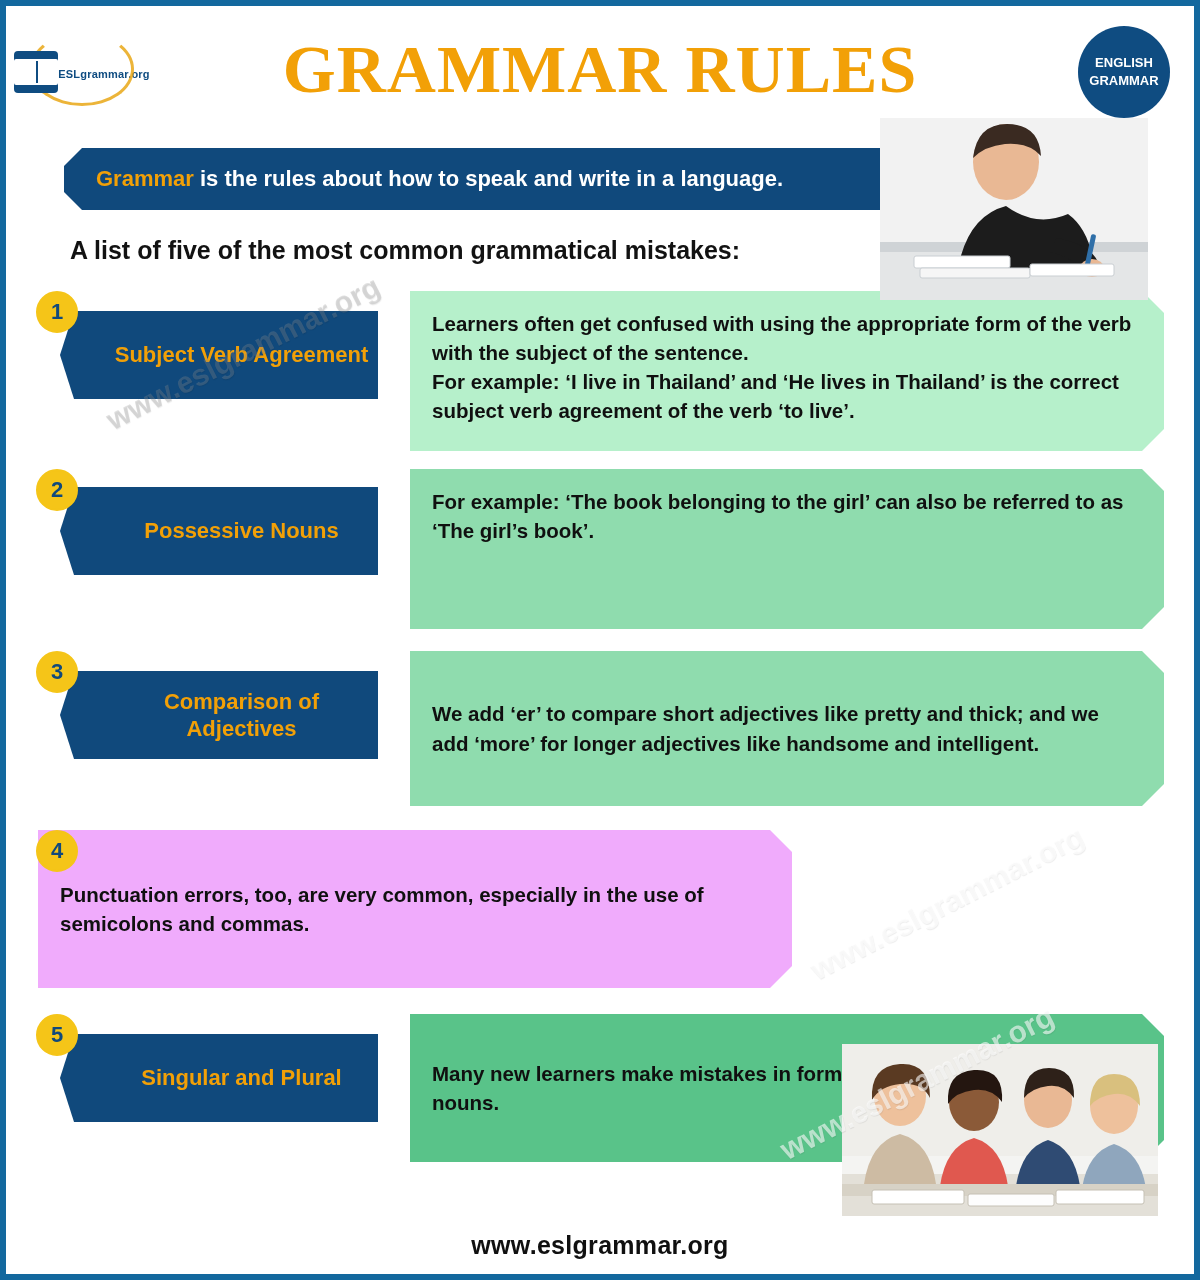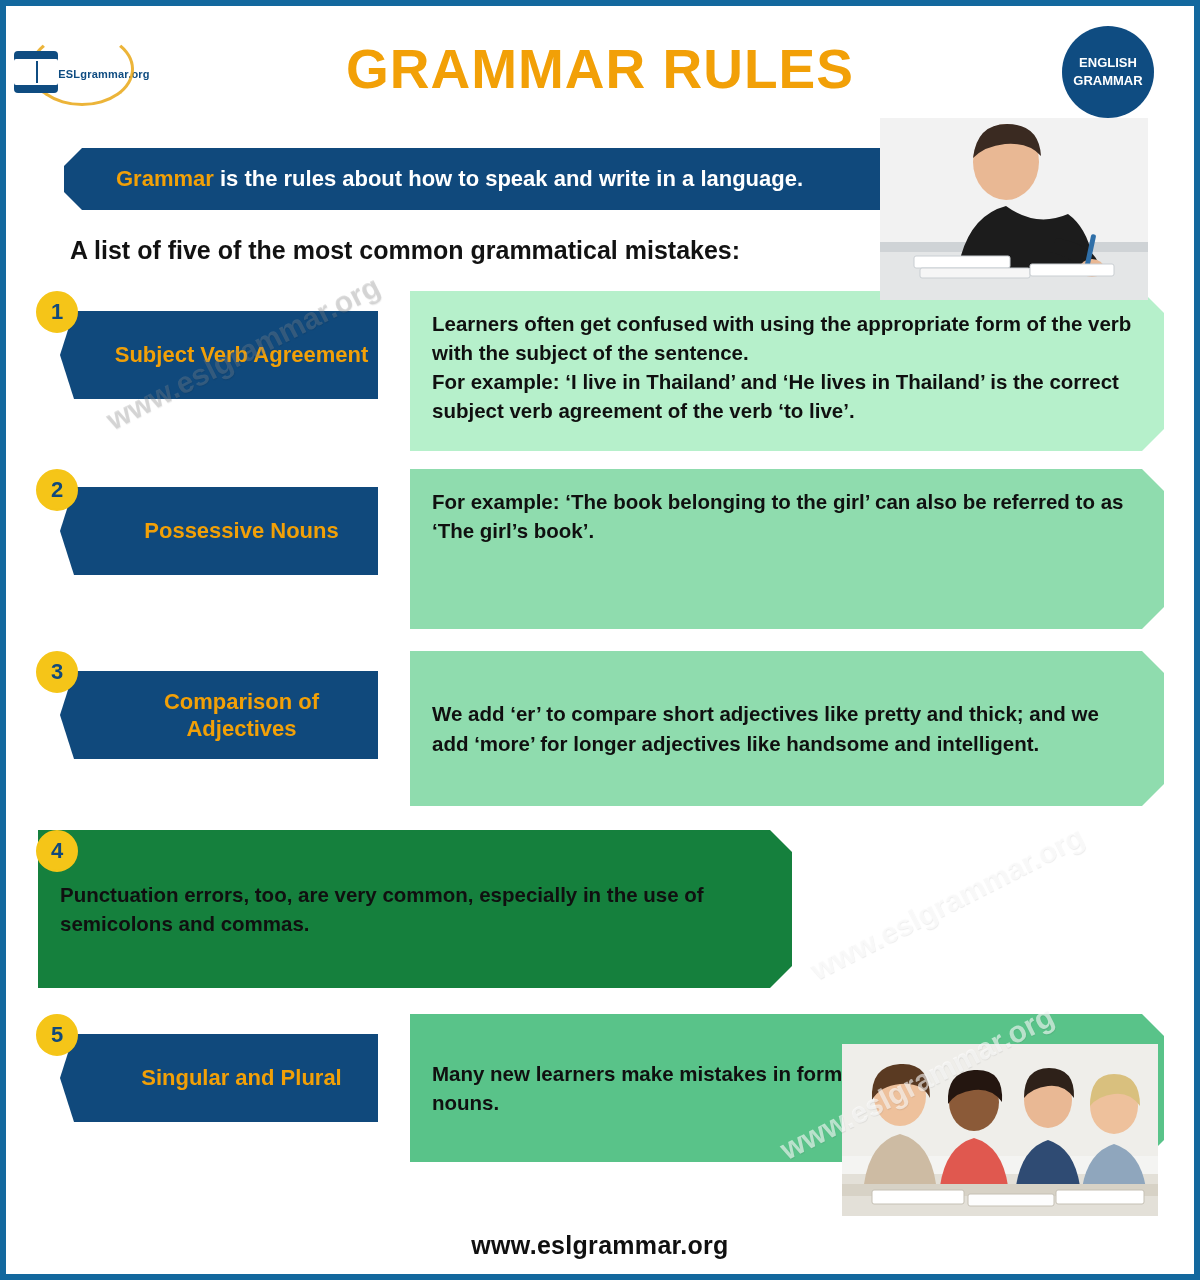--- a/index.html
+++ b/index.html
@@ -55,29 +55,29 @@
   }
   .logo-laurel {
     position: absolute; left: 0; top: 4px;
     width: 104px; height: 74px;
     border: 3px solid #e9a817;
     border-top-color: transparent;
     border-radius: 50%;
     opacity: .85;
   }
   .main-title {
-    font-size: 55px;
+    font-size: 68px;
     font-weight: bold;
     color: #f2a007;
     letter-spacing: 1px;
-    font-family: Liberation Sans, sans-serif;
+    font-family: Liberation Serif, serif;
   }
   .eg-badge {
     position: absolute;
-    right: 40px; top: 20px;
+    right: 24px; top: 20px;
     width: 92px; height: 92px;
     border-radius: 50%;
     background: #0f4c81;
     color: #ffffff;
     display: flex; flex-direction: column;
     align-items: center; justify-content: center;
     font-size: 13px; font-weight: bold;
     line-height: 1.35;
     text-align: center;
   }
@@ -88,21 +88,21 @@
     margin: 16px 0 0 0;
     height: 62px;
   }
   .banner {
     position: absolute;
     left: 58px; top: 0;
     width: 1080px; height: 62px;
     background: #10497c;
     display: flex; align-items: center;
     clip-path: polygon(18px 0, calc(100% - 18px) 0, 100% 18px, 100% calc(100% - 18px), calc(100% - 18px) 100%, 18px 100%, 0 calc(100% - 18px), 0 18px);
-    padding-left: 52px;
+    padding-left: 32px;
   }
   .banner-text {
     color: #ffffff;
     font-size: 22px;
     font-weight: bold;
   }
   .banner-text .hl { color: #f2a007; }
 
   .subtitle {
     margin: 26px 0 0 64px;
@@ -178,21 +178,21 @@
     font-size: 20.5px;
     font-weight: bold;
     line-height: 1.42;
   }
   .desc-text p { margin: 0; }
 
   
   .row-1 .desc-box { background: #b6f0cb; min-height: 160px; }
   .row-2 .desc-box { background: #8fdcae; min-height: 160px; }
   .row-3 .desc-box { background: #8fdcae; min-height: 155px; display:flex; align-items:center; }
-  .row-4 .desc-box { background: #15803d; min-height: 158px; display:flex; align-items:center; }
+  .row-4 .desc-box { background: #f0abfc; min-height: 158px; display:flex; align-items:center; }
   .row-5 .desc-box { background: #59c389; min-height: 148px; display:flex; align-items:center; }
 
   .row-1 { margin-top: 12px; }
   .row-1 .label-box { min-height: 88px; margin-top: 20px; }
   .row-2 { margin-top: 18px; }
   .row-2 .label-box { margin-top: 18px; min-height: 88px; }
   .row-3 { margin-top: 22px; }
   .row-3 .label-box { margin-top: 20px; min-height: 88px; }
   .row-4 { margin-top: 24px; }
   .row-4 .label-box { margin-top: 24px; min-height: 88px; }

